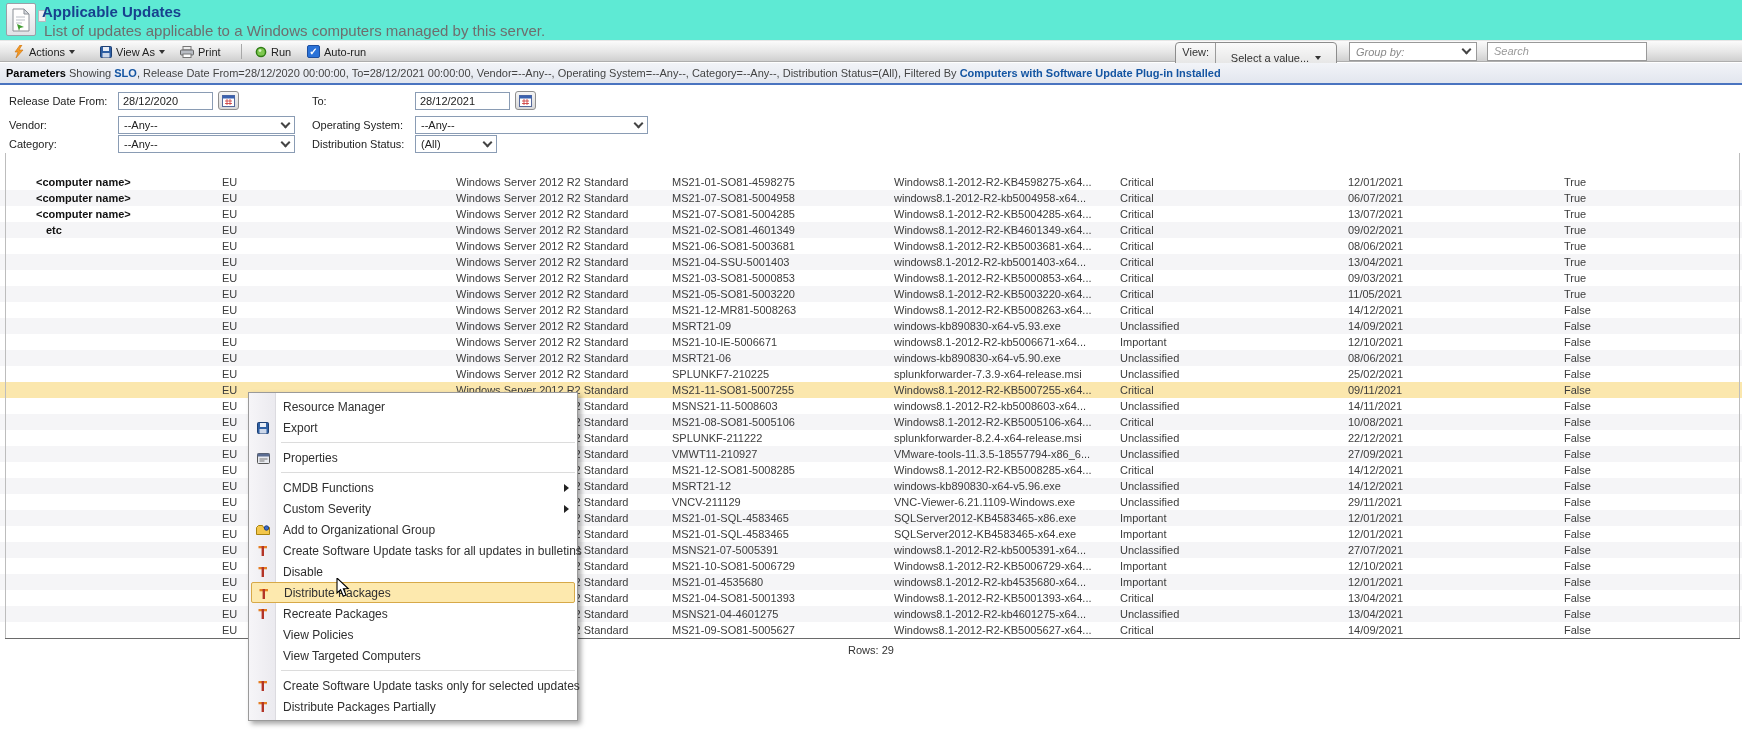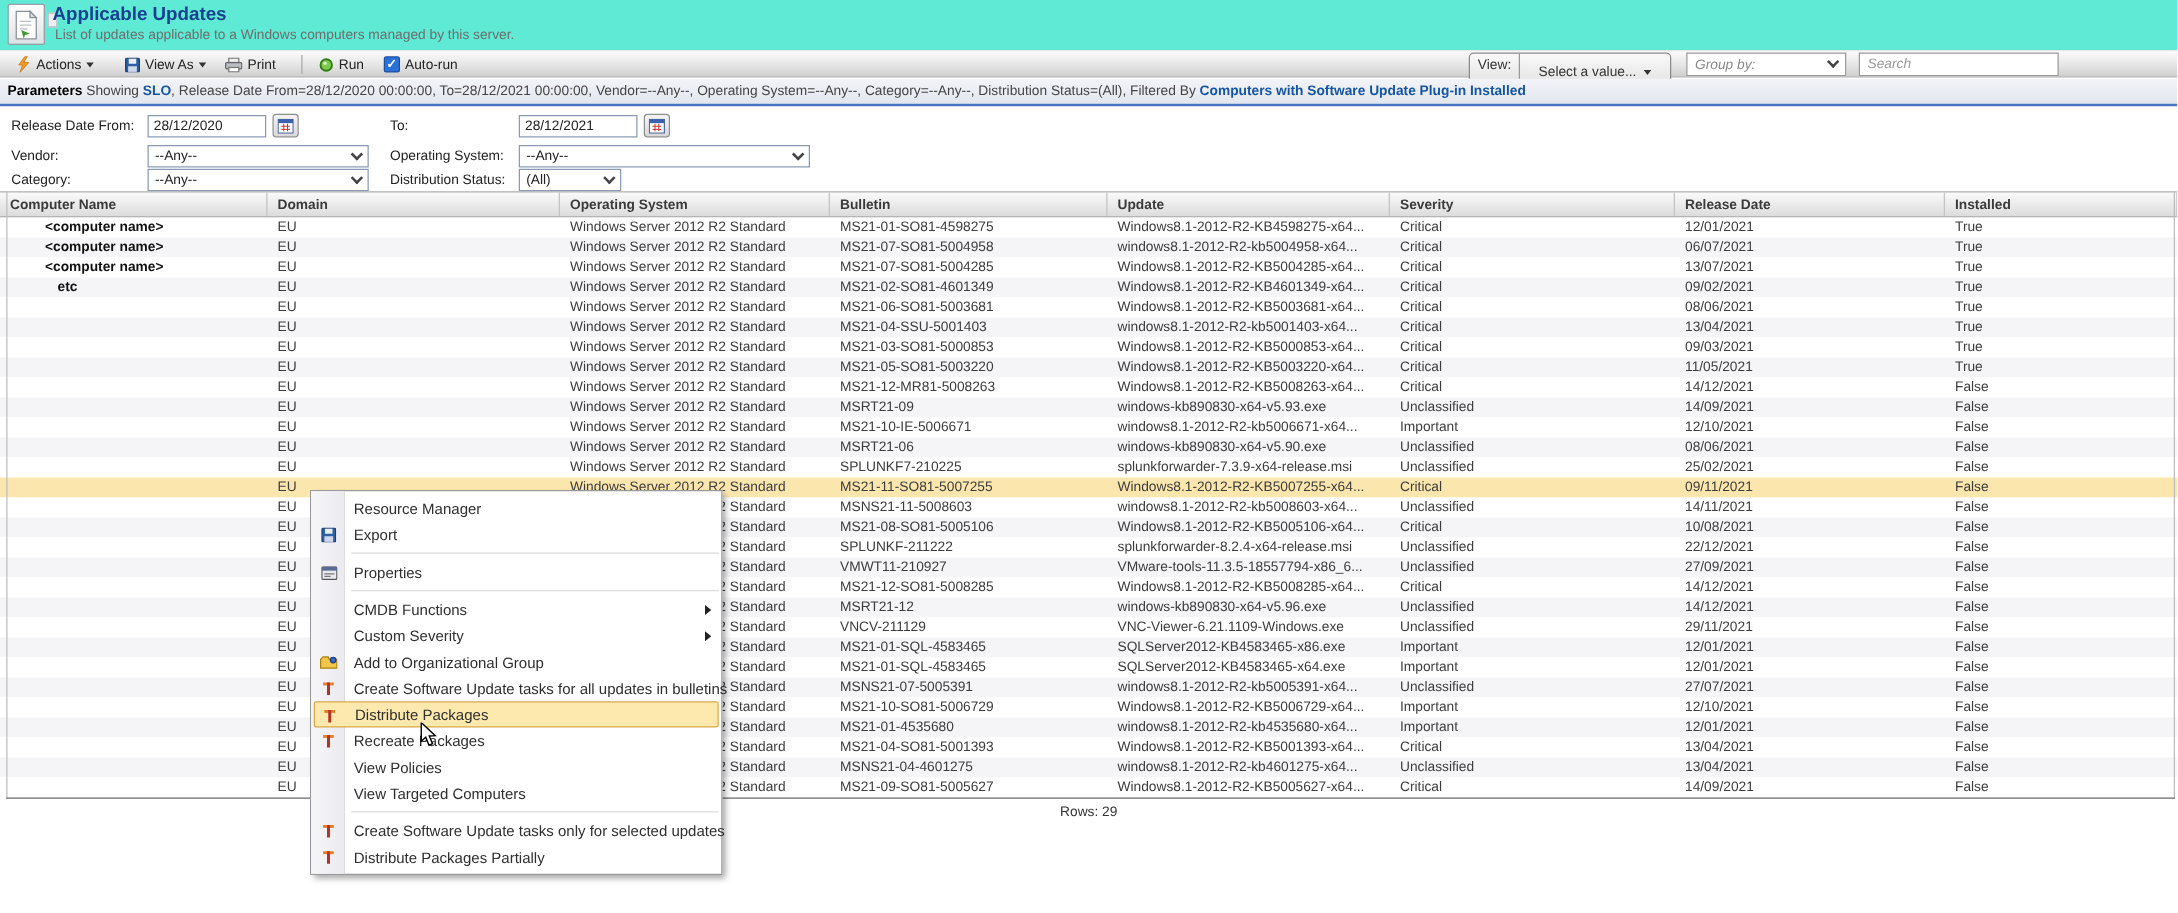--- a/index.html
+++ b/index.html
@@ -10,21 +10,21 @@
   }
   
   .hdr { position:absolute; top:0; left:0; right:0; height:40px; background:#5eead4; }
   .report-icon-box { position:absolute; top:3px; left:6px; width:30px; height:33px;
     border:1px solid #9aa0a8; border-radius:2px;
     background:linear-gradient(#fdfdfd,#dfe2e6); }
   .report-icon-box svg { position:absolute; top:4px; left:5px; }
   .report-icon-tab { position:absolute; top:10px; left:38px; width:8px; height:12px;
     border:1px solid #b6bac0; background:#eceef1; }
   .title { position:absolute; top:3px; left:42px; font-size:15px; font-weight:bold; color:#17418e; }
-  .subtitle { position:absolute; top:22px; left:44px; font-size:11px; color:#6e6e6e; }
+  .subtitle { position:absolute; top:22px; left:44px; font-size:15px; color:#6e6e6e; }
   
   .toolbar { position:absolute; top:40px; left:0; right:0; height:22px;
     background:linear-gradient(#fbfbfb,#e6e6e6 55%,#cfcfcf);
     border-top:1px solid #e6e6e6; border-bottom:1px solid #aeaeae; }
   .tb-btn { position:absolute; top:2px; height:17px; display:flex; align-items:center; gap:4px;
     padding:0 4px; color:#222; cursor:default; white-space:nowrap; }
   .tb-sep { position:absolute; top:3px; width:1px; height:15px; background:#a8a8a8; }
   .caret-down { width:0; height:0; border-left:3px solid transparent; border-right:3px solid transparent;
     border-top:4px solid #333; display:inline-block; }
   .chk { width:13px; height:13px; background:#2a72d8; border:1px solid #1d4fa0; border-radius:2px;
@@ -201,30 +201,20 @@
       <span>--Any--</span>
       <span class="chev"></span>
     </span>
     <span class="flabel" style="top:138px;left:312px;">Distribution Status:</span>
     <span class="fselect" style="top:135px;left:415px;width:82px;">
       <span>(All)</span>
       <span class="chev"></span>
     </span>
   </div>
 
-  <div class="thead">
-    <div class="th c0">Computer Name</div>
-    <div class="th c1">Domain</div>
-    <div class="th c2">Operating System</div>
-    <div class="th c3">Bulletin</div>
-    <div class="th c4">Update</div>
-    <div class="th c5">Severity</div>
-    <div class="th c6">Release Date</div>
-    <div class="th c7">Installed</div>
-  </div>
   <div class="tbody">
       <div class="tr">
         <div class="td c0">&lt;computer name&gt;</div>
         <div class="td c1">EU</div>
         <div class="td c2">Windows Server 2012 R2 Standard</div>
         <div class="td c3">MS21-01-SO81-4598275</div>
         <div class="td c4">Windows8.1-2012-R2-KB4598275-x64...</div>
         <div class="td c5">Critical</div>
         <div class="td c6">12/01/2021</div>
         <div class="td c7">True</div>
@@ -561,61 +551,70 @@
       </div>
       <div class="mi">
         <span class="ico">
           <svg width="12" height="12" viewBox="0 0 12 12">
             <rect x="1.5" y="1" width="8.5" height="2.3" fill="#e67e22"></rect>
             <rect x="4.6" y="1" width="2.4" height="10" fill="#b33427"></rect>
           </svg>
         </span>
         <span>Create Software Update tasks for all updates in bulletins</span>
       </div>
-      <div class="mi hl">
+      <div class="mi">
         <span class="ico">
           <svg width="12" height="12" viewBox="0 0 12 12">
             <rect x="1.5" y="1" width="8.5" height="2.3" fill="#e67e22"></rect>
             <rect x="4.6" y="1" width="2.4" height="10" fill="#b33427"></rect>
           </svg>
         </span>
-        <span>Distribute Packages</span>
-      </div>
-      <div class="mi">
+        <span>Disable</span>
+      </div>
+      <div class="mi hl">
         <span class="ico">
           <svg width="12" height="12" viewBox="0 0 12 12">
             <rect x="1.5" y="1" width="8.5" height="2.3" fill="#e67e22"></rect>
             <rect x="4.6" y="1" width="2.4" height="10" fill="#b33427"></rect>
           </svg>
         </span>
-        <span>Recreate Packages</span>
-      </div>
-      <div class="mi">
-        <span>View Policies</span>
-      </div>
-      <div class="mi">
-        <span>View Targeted Computers</span>
-      </div>
-      <div class="msep"></div>
+        <span>Distribute Packages</span>
+      </div>
       <div class="mi">
         <span class="ico">
           <svg width="12" height="12" viewBox="0 0 12 12">
             <rect x="1.5" y="1" width="8.5" height="2.3" fill="#e67e22"></rect>
             <rect x="4.6" y="1" width="2.4" height="10" fill="#b33427"></rect>
           </svg>
         </span>
-        <span>Create Software Update tasks only for selected updates</span>
-      </div>
+        <span>Recreate Packages</span>
+      </div>
+      <div class="mi">
+        <span>View Policies</span>
+      </div>
+      <div class="mi">
+        <span>View Targeted Computers</span>
+      </div>
+      <div class="msep"></div>
       <div class="mi">
         <span class="ico">
           <svg width="12" height="12" viewBox="0 0 12 12">
             <rect x="1.5" y="1" width="8.5" height="2.3" fill="#e67e22"></rect>
             <rect x="4.6" y="1" width="2.4" height="10" fill="#b33427"></rect>
           </svg>
         </span>
+        <span>Create Software Update tasks only for selected updates</span>
+      </div>
+      <div class="mi">
+        <span class="ico">
+          <svg width="12" height="12" viewBox="0 0 12 12">
+            <rect x="1.5" y="1" width="8.5" height="2.3" fill="#e67e22"></rect>
+            <rect x="4.6" y="1" width="2.4" height="10" fill="#b33427"></rect>
+          </svg>
+        </span>
         <span>Distribute Packages Partially</span>
       </div>
     </div>
 
   <svg class="cursor" width="14" height="20" viewBox="0 0 14 20">
     <path d="M1 0 L1 15 L4.6 11.8 L7.2 18.2 L10 17 L7.4 10.8 L12.2 10.6 Z" fill="#fff" stroke="#000" stroke-width="1.1"></path>
   </svg>
 
 </div>
 

